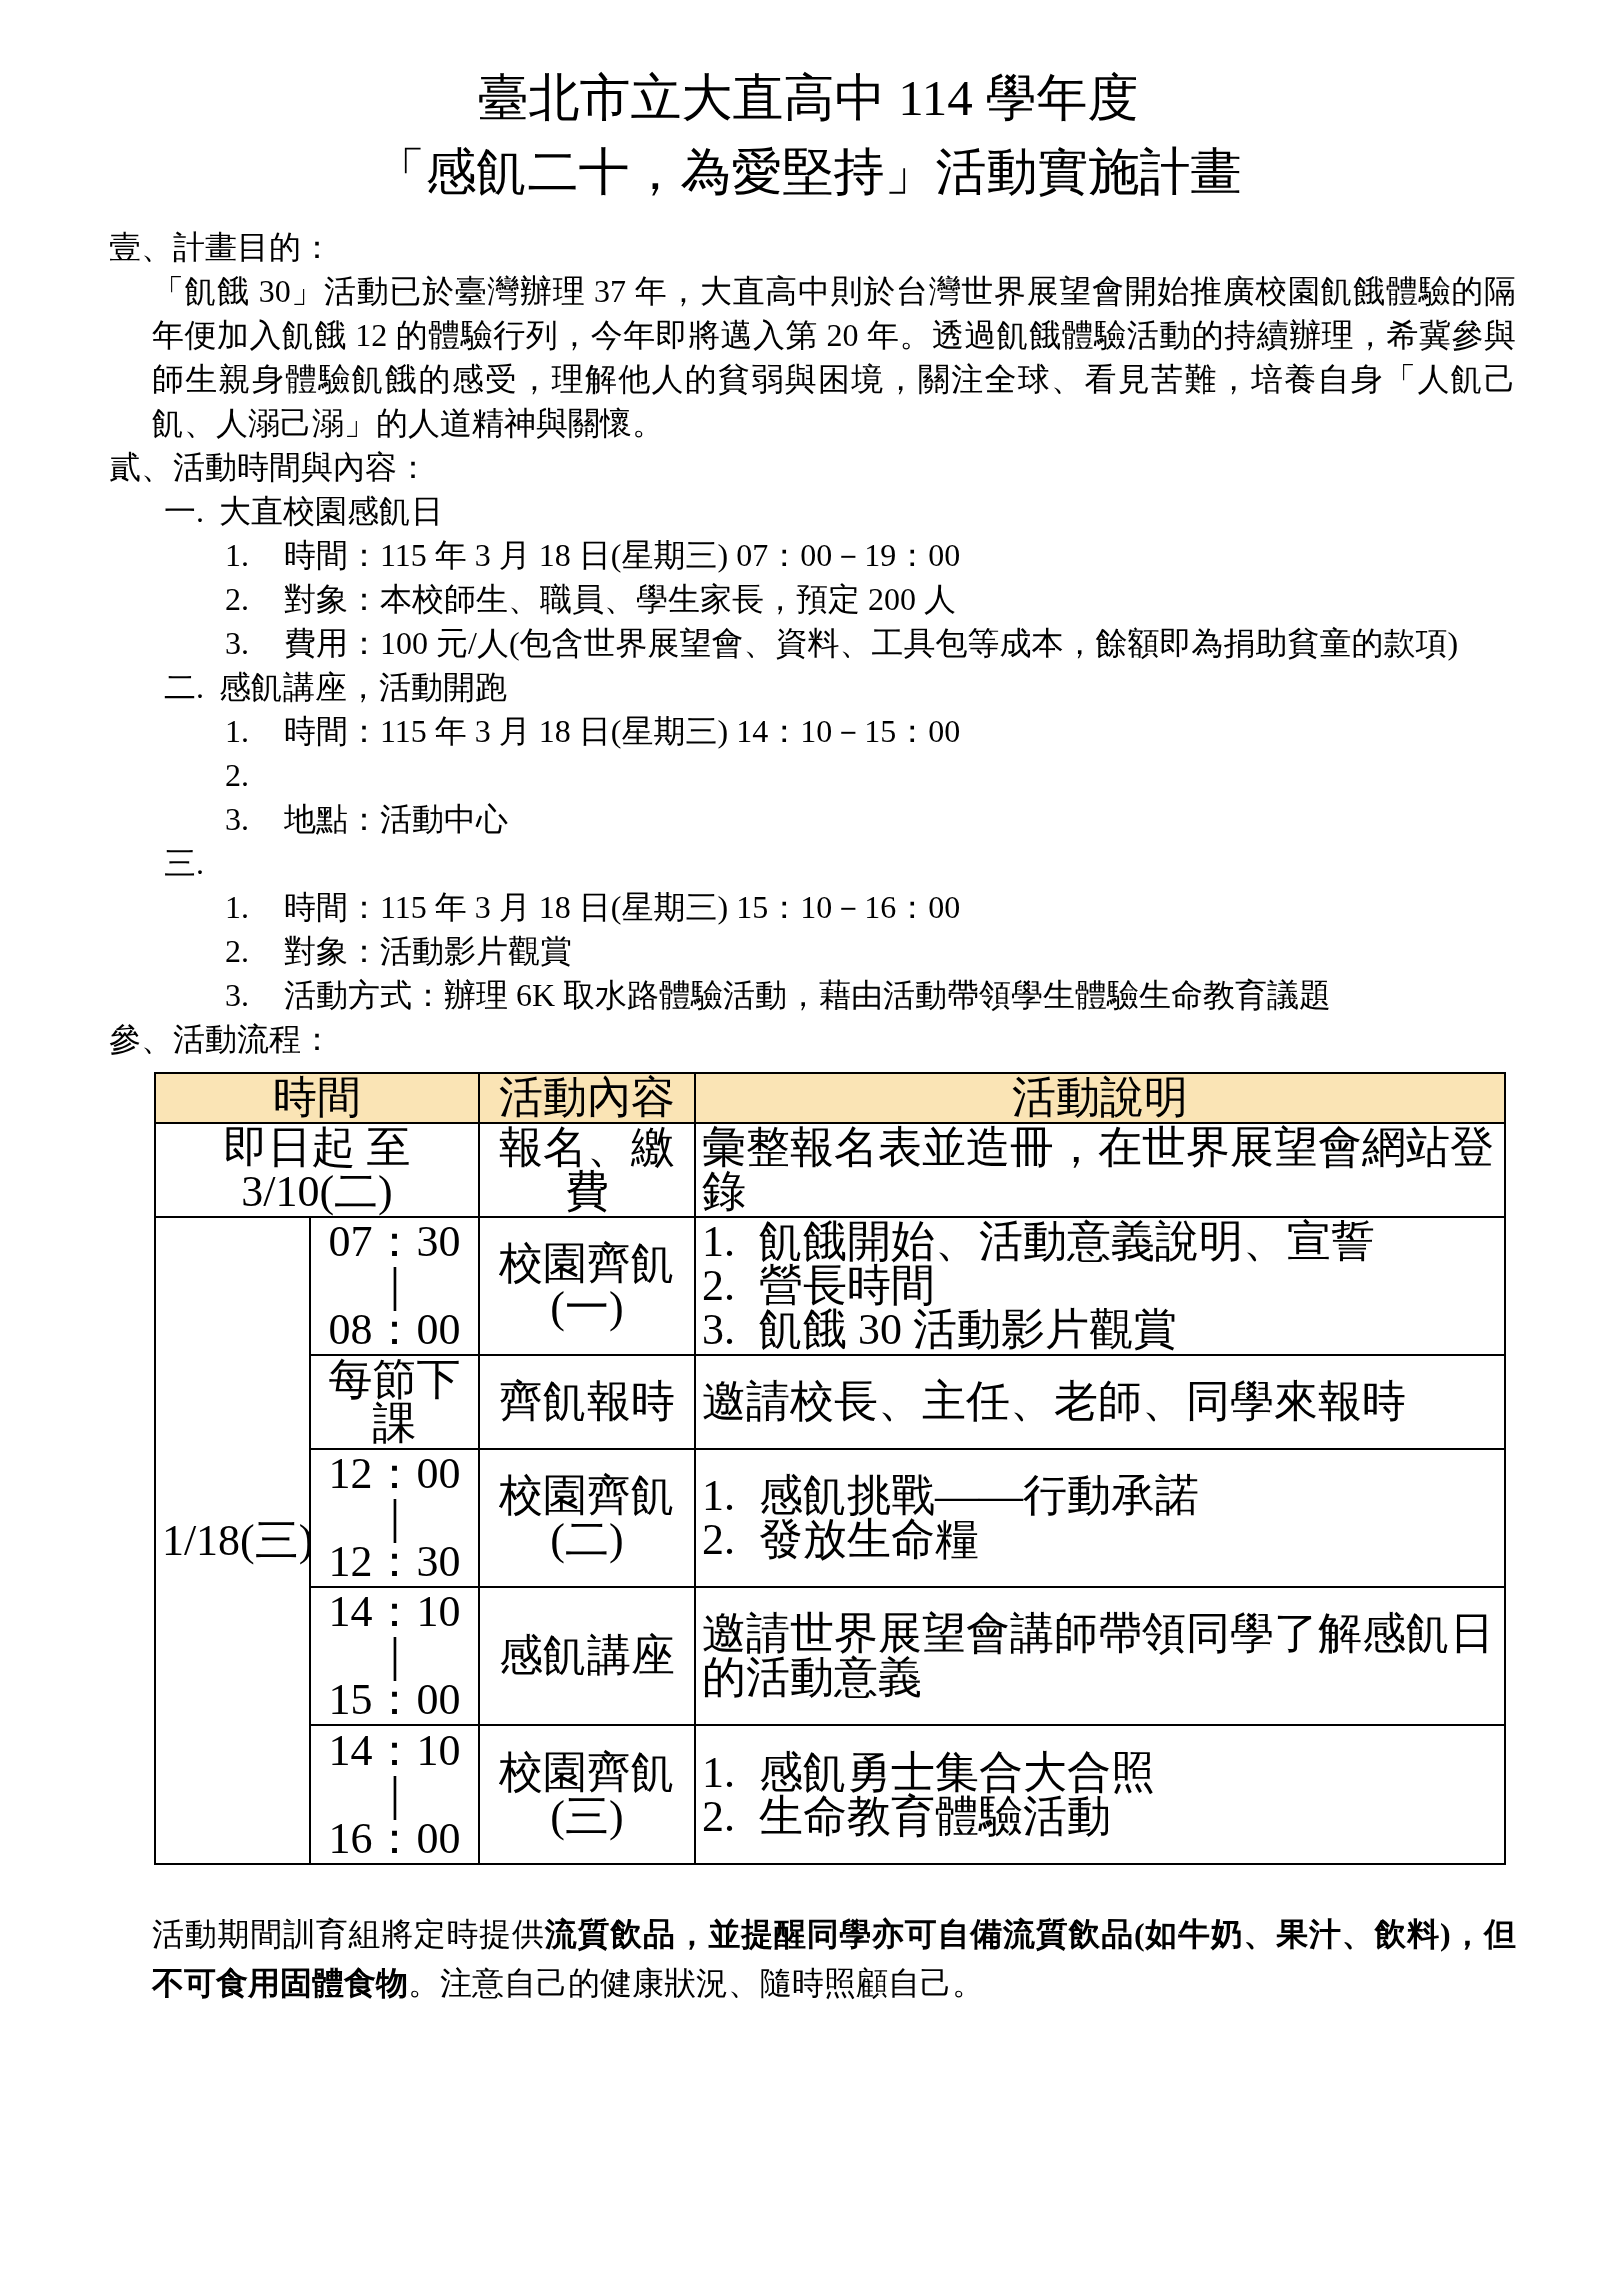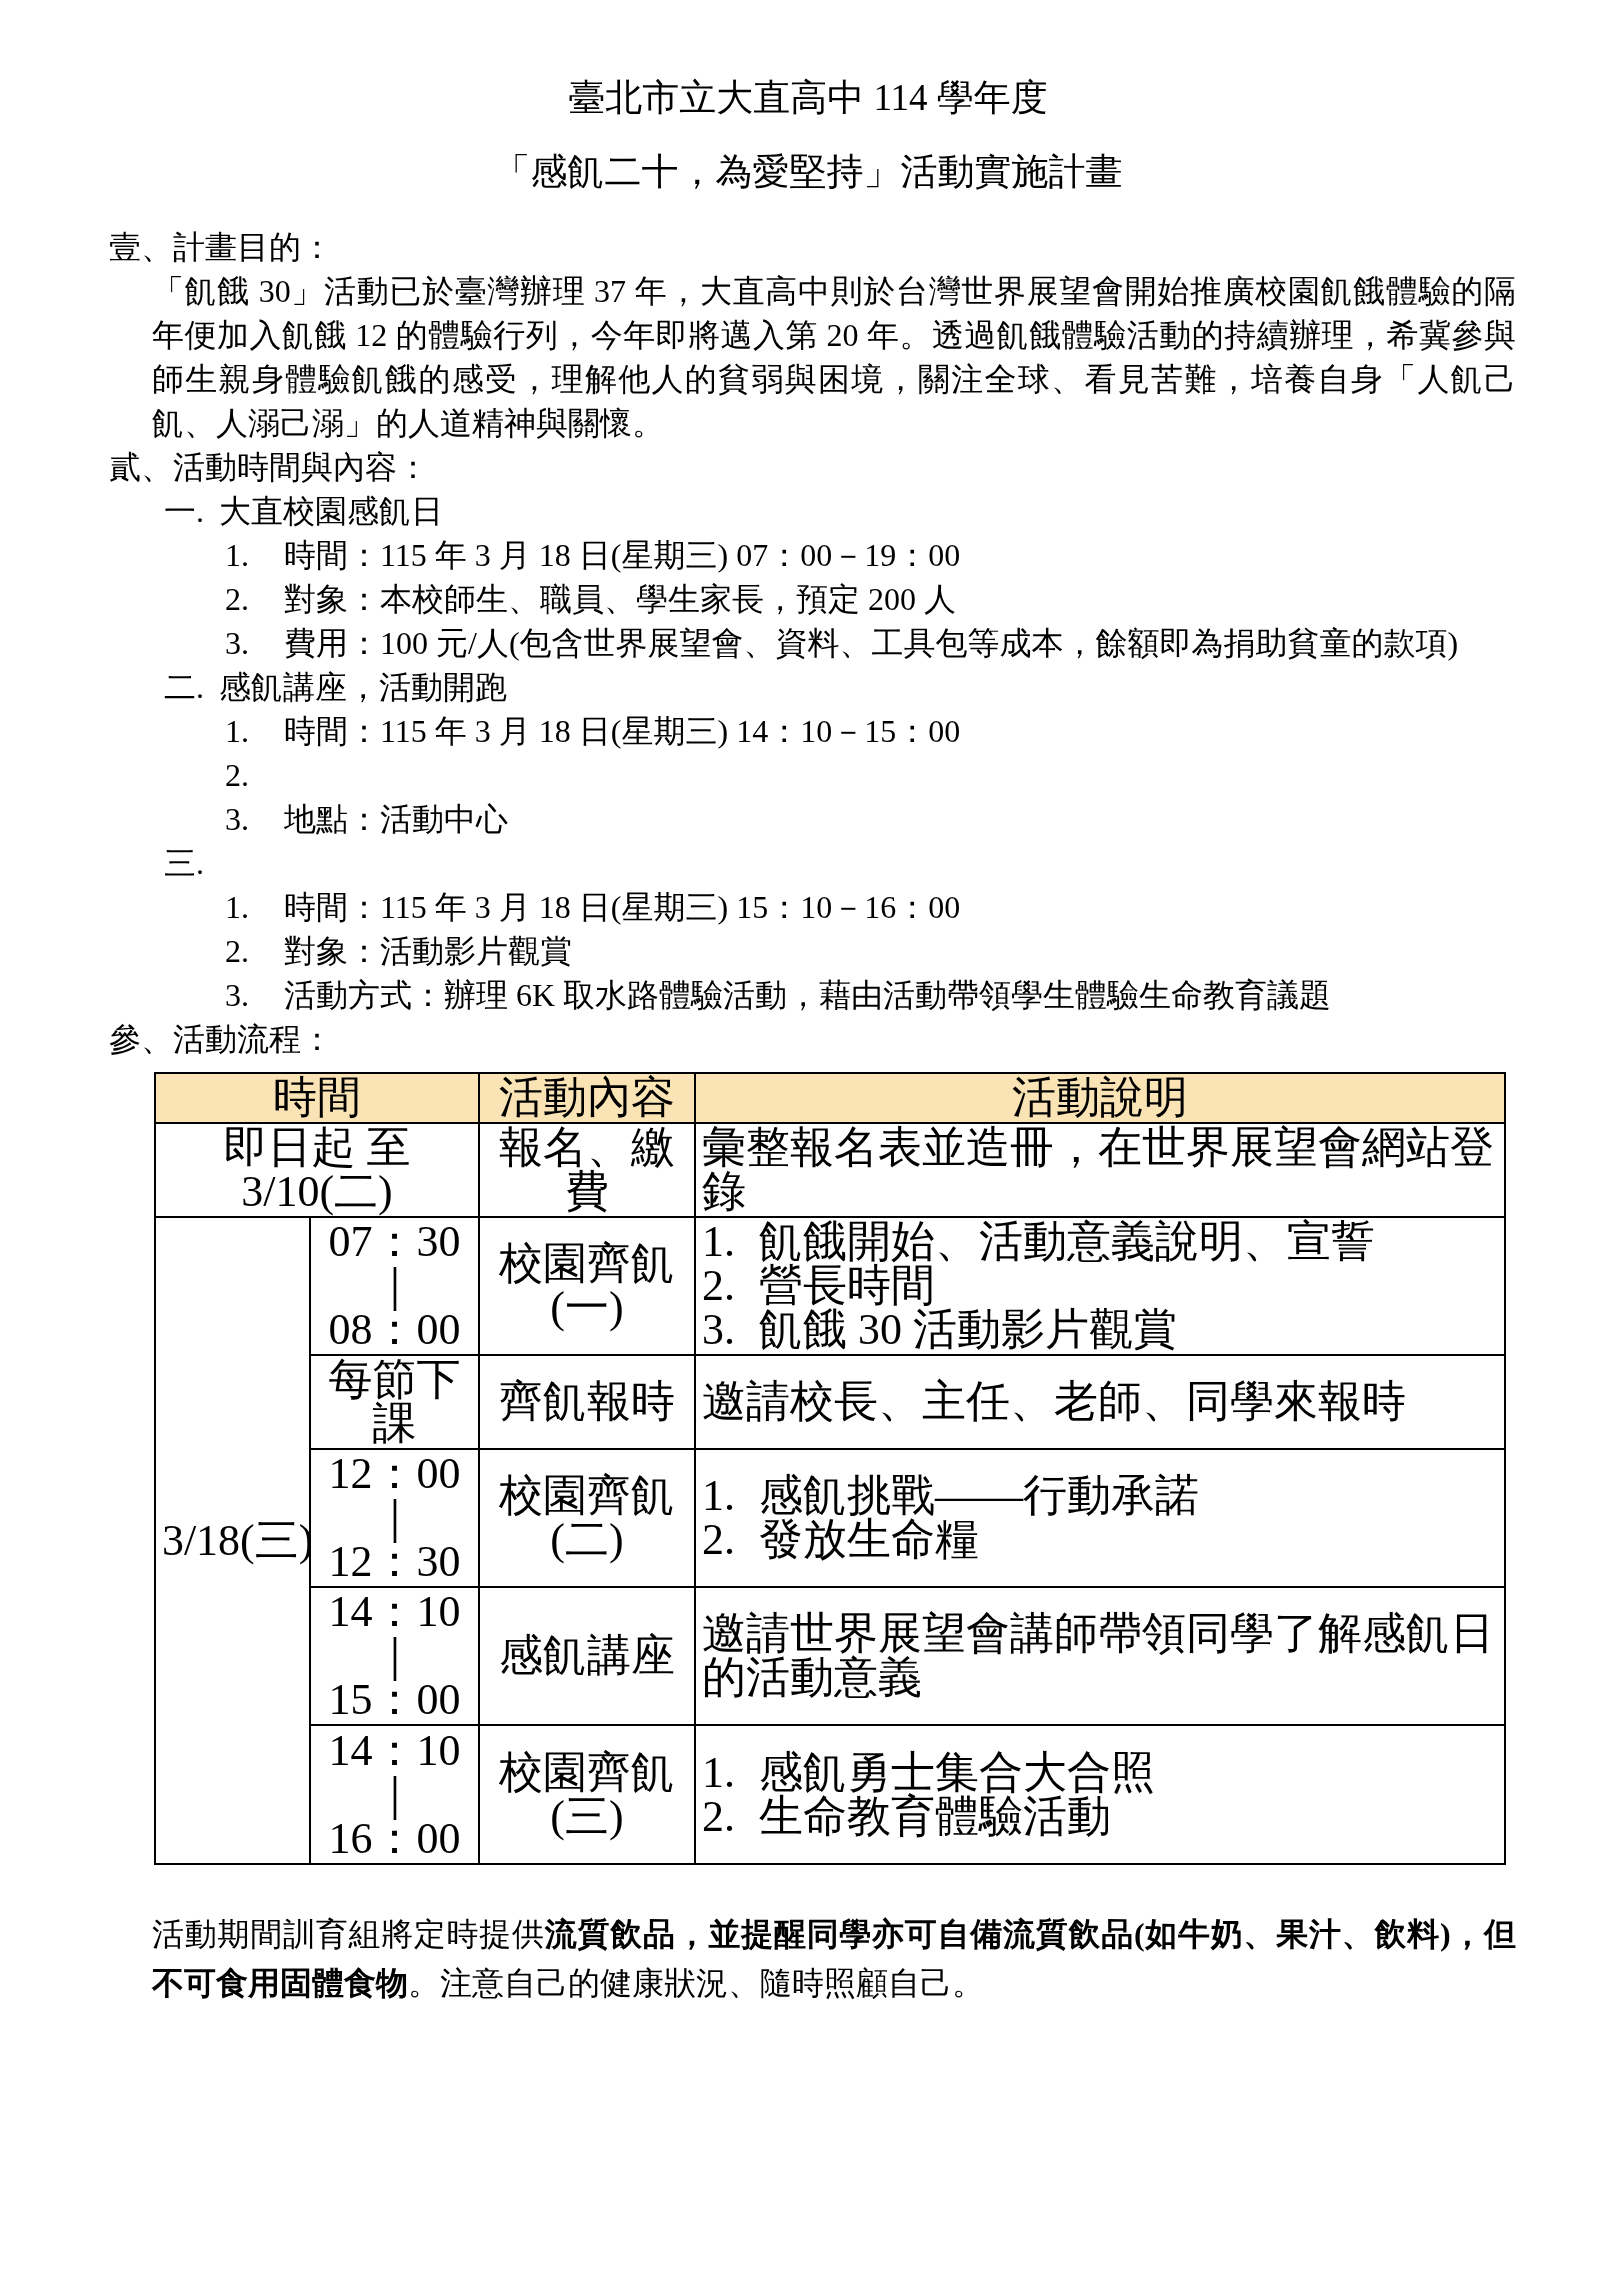--- a/index.html
+++ b/index.html
@@ -12,21 +12,21 @@
     color: #000000;
     font-family: "Liberation Serif", "DejaVu Serif", serif;
     font-size: 32px;
     line-height: 44px;
     box-sizing: border-box;
     padding: 61px 98px 0 93px;
     overflow: hidden;
   }
   .title {
     text-align: center;
-    font-size: 37px;
+    font-size: 51px;
     line-height: 74px;
     font-weight: normal;
     margin: 0;
   }
   .doc-body { margin-top: 15.7px; }
   .row { white-space: nowrap; }
   .h1row { margin-left: 16px; }
   .para {
     margin: 0 0 0 59px;
     width: 1364px;
@@ -157,21 +157,21 @@
           <th colspan="2">時間</th>
           <th>活動內容</th>
           <th>活動說明</th>
         </tr>
         <tr class="r1">
           <td colspan="2" class="c">即日起 至 3/10(二)</td>
           <td class="c">報名、繳費</td>
           <td class="d">彙整報名表並造冊，在世界展望會網站登錄</td>
         </tr>
         <tr class="r2">
-          <td rowspan="5" class="c">3/18(三)</td>
+          <td rowspan="5" class="c">1/18(三)</td>
           <td class="c time">
             <div>07：30</div>
             <div>｜</div>
             <div>08：00</div>
           </td>
           <td class="c">校園齊飢(一)</td>
           <td class="d">
             <div class="di">
                 <span class="dn">1.</span>
                 <span>飢餓開始、活動意義說明、宣誓</span>

